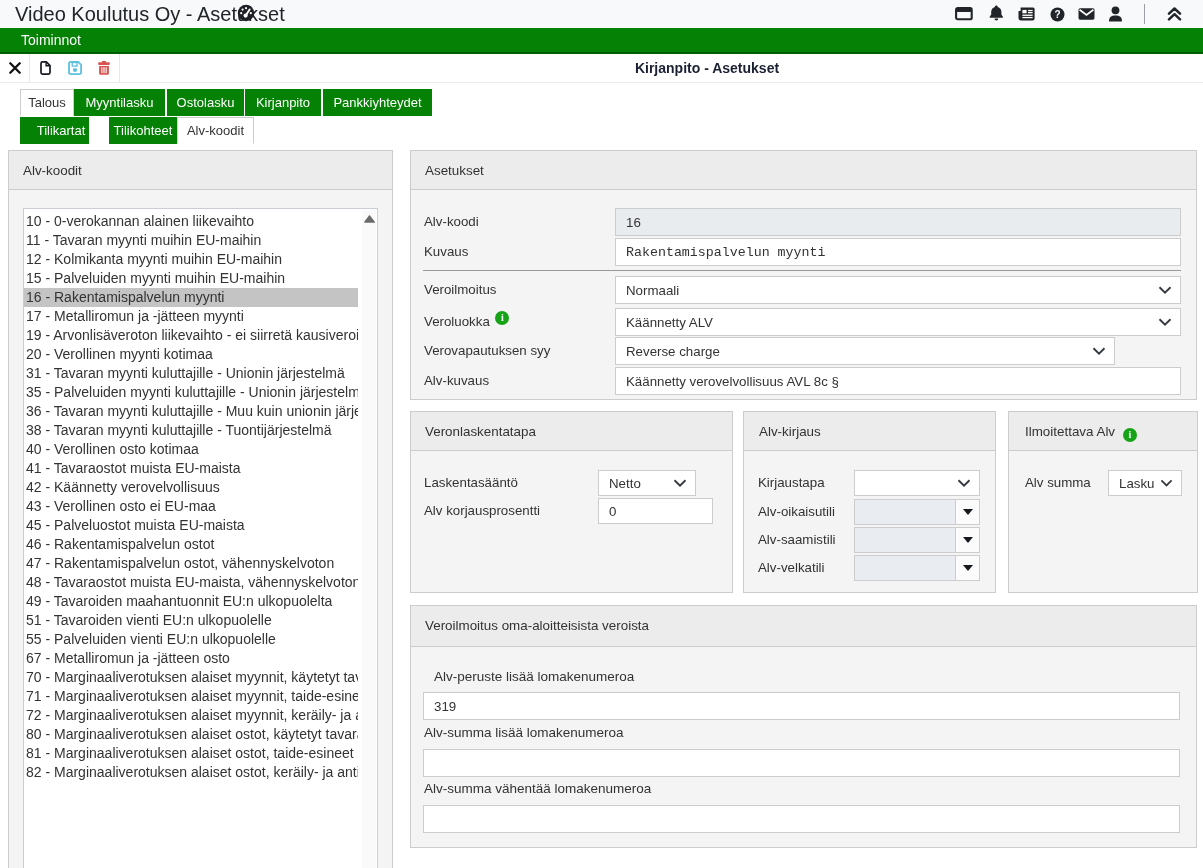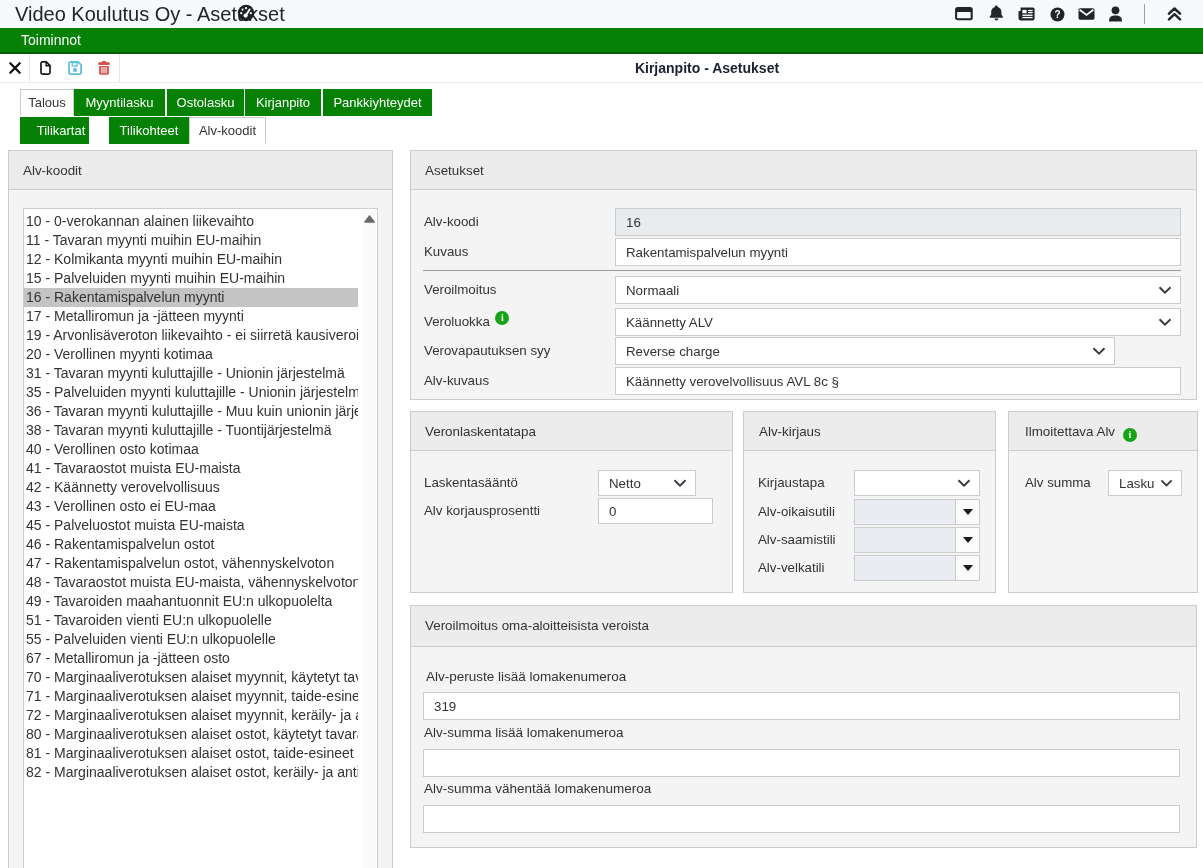--- a/index.html
+++ b/index.html
@@ -140,21 +140,21 @@
     </g>
   </svg>
   <div class="vsep" style="left:119px;"></div>
   <div id="pagetitle">Kirjanpito - Asetukset</div>
 </div>
 
 <div class="tabrow" style="top:89px;">
   <div class="tab white" style="width:54px;margin-right:0px;">Talous</div><div class="tab green" style="width:91px;margin-right:2px;">Myyntilasku</div><div class="tab green" style="width:77px;margin-right:1px;">Ostolasku</div><div class="tab green" style="width:76px;margin-right:2px;">Kirjanpito</div><div class="tab green" style="width:109px;">Pankkiyhteydet</div>
 </div>
 <div class="tabrow" style="top:117px;">
-  <div class="tab green" style="width:69px;margin-right:20px;padding-left:13px;">Tilikartat</div><div class="tab green" style="width:80px;margin-right:0px;">Tilikohteet</div><div class="tab white" style="width:77px;">Alv-koodit</div>
+  <div class="tab green" style="width:69px;margin-right:20px;padding-left:13px;">Tilikartat</div><div class="tab green" style="width:68px;margin-right:0px;">Tilikohteet</div><div class="tab white" style="width:77px;">Alv-koodit</div>
 </div>
 
 <div class="card" id="leftcard" style="left:8px; top:150px; width:385px; height:730px;">
   <div class="cardhead">
       <span class="ht" style="left:14px;">Alv-koodit</span>
     </div>
   <div id="listbox">
     <div class="item">10 - 0-verokannan alainen liikevaihto</div>
     <div class="item">11 - Tavaran myynti muihin EU-maihin</div>
     <div class="item">12 - Kolmikanta myynti muihin EU-maihin</div>
@@ -195,21 +195,21 @@
 
 <div class="card" style="left:410px; top:150px; width:787px; height:250px;">
   <div class="cardhead">
       <span class="ht" style="left:14px;">Asetukset</span>
     </div>
   <div class="lbl" style="left:13px; top:57px; line-height:28px;">Alv-koodi</div>
   <div class="field ro" style="left:204px; top:57px; width:566px; height:28px;">
       <div class="txt">16</div>
     </div>
   <div class="lbl" style="left:13px; top:87px; line-height:28px;">Kuvaus</div>
-  <div class="field" style="left:204px; top:87px; width:566px; height:28px;">
+  <div class="field" style="left:204px; top:87px; width:566px; height:28px;font-family:Liberation Mono, monospace;">
       <div class="txt">Rakentamispalvelun myynti</div>
     </div>
   <div style="position:absolute; left:12px; top:118.5px; width:758px; height:1px; background:#999;"></div>
   <div class="lbl" style="left:13px; top:125px; line-height:27px;">Veroilmoitus</div>
   <div class="field sel" style="left:204px; top:125px; width:566px; height:28px;">
       <div class="txt">Normaali</div>
     <svg class="chev" width="14" height="8" viewBox="0 0 14 8">
         <path d="M1.5 1.2 L7 6.6 L12.5 1.2" fill="none" stroke="#343a40" stroke-width="1.9"></path>
       </svg>
     </div>
@@ -278,21 +278,21 @@
     <svg class="chev" width="13" height="8" viewBox="0 0 14 8">
         <path d="M1.5 1.2 L7 6.6 L12.5 1.2" fill="none" stroke="#343a40" stroke-width="1.9"></path>
       </svg>
     </div>
 </div>
 
 <div class="card" style="left:410px; top:605px; width:787px; height:243px;">
   <div class="cardhead" style="height:41px;">
       <span class="ht" style="left:14px;">Veroilmoitus oma-aloitteisista veroista</span>
     </div>
-  <div class="lbl" style="left:15px; top:63px; font-size:13.5px;">Alv-peruste lisää lomakenumeroa</div>
+  <div class="lbl" style="left:23px; top:63px; font-size:13.5px;">Alv-peruste lisää lomakenumeroa</div>
   <div class="field" style="left:12px; top:86px; width:757px; height:28px;">
       <div class="txt">319</div>
     </div>
   <div class="lbl" style="left:13px; top:119px; font-size:13.5px;">Alv-summa lisää lomakenumeroa</div>
   <div class="field" style="left:12px; top:143px; width:757px; height:28px;"></div>
   <div class="lbl" style="left:13px; top:175px; font-size:13.5px;">Alv-summa vähentää lomakenumeroa</div>
   <div class="field" style="left:12px; top:199px; width:757px; height:28px;"></div>
 </div>
 
 <style>

